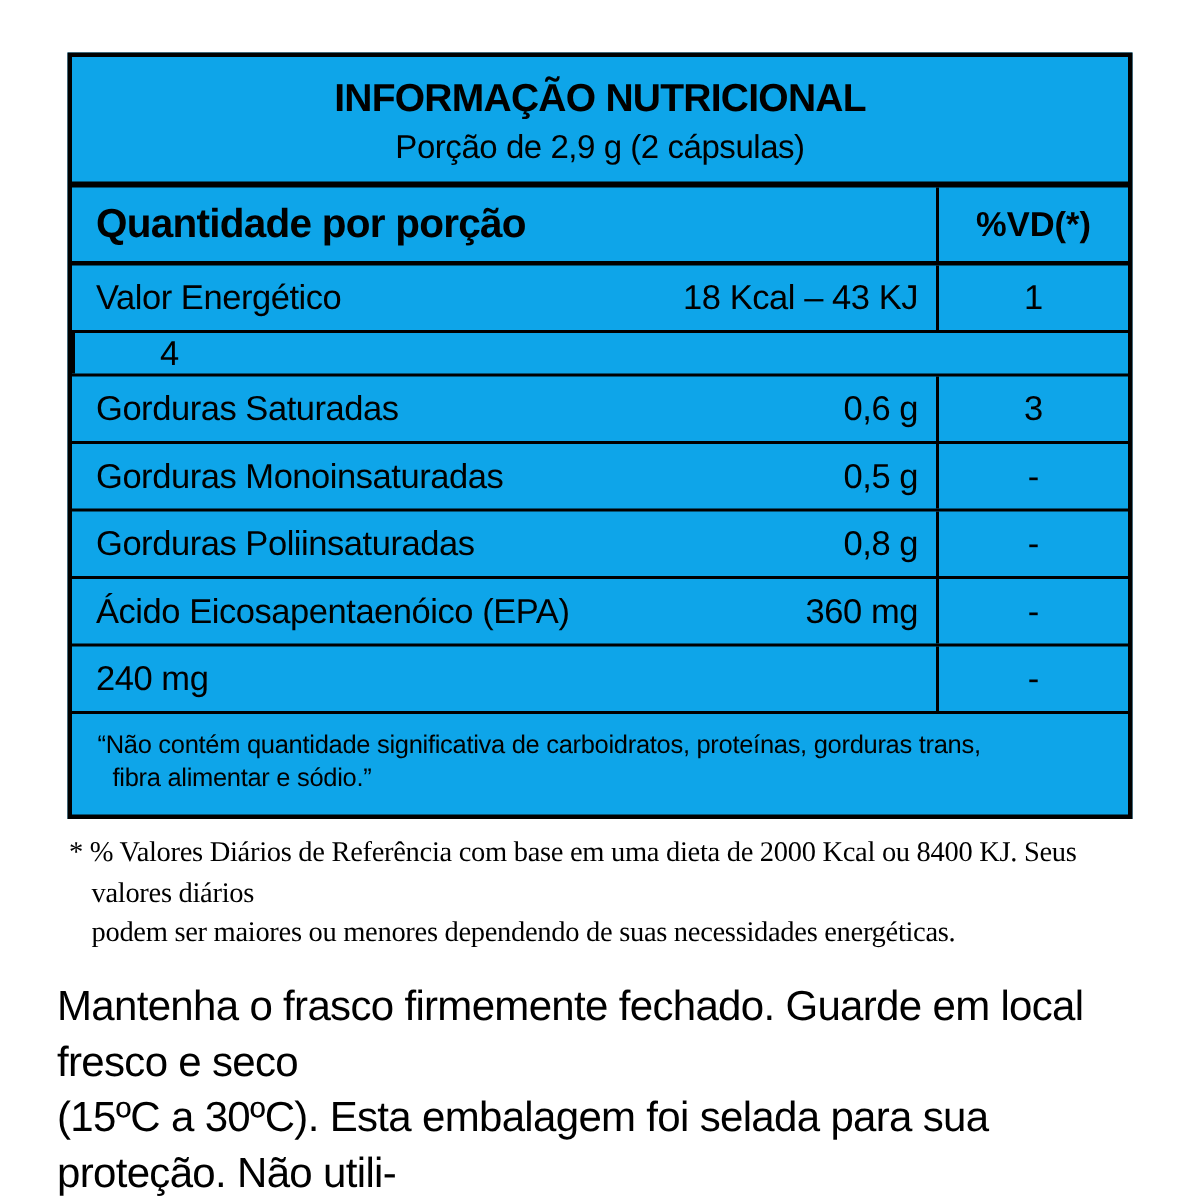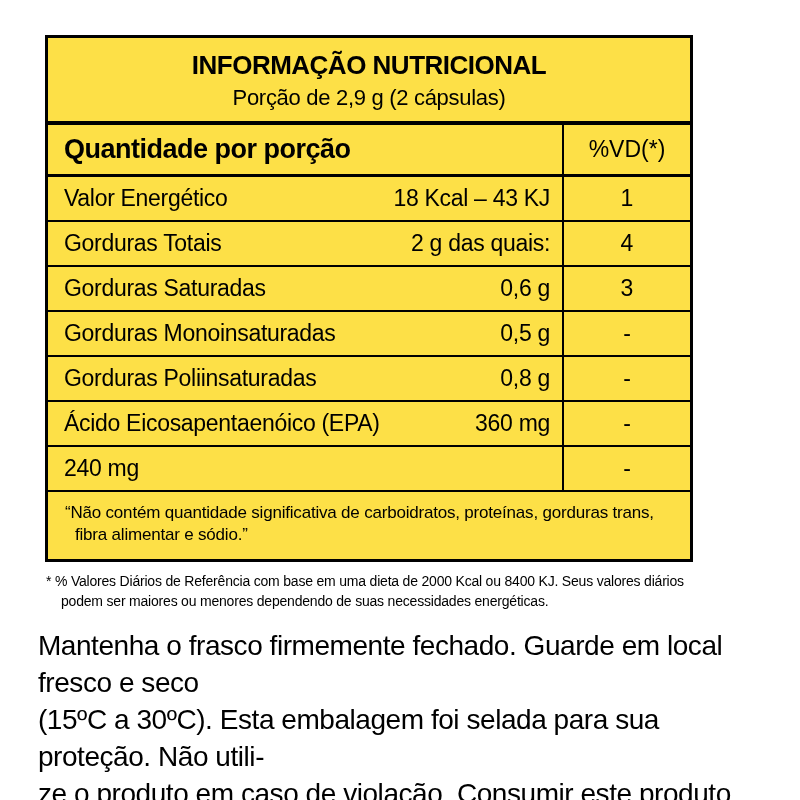--- a/index.html
+++ b/index.html
@@ -7,23 +7,23 @@
     width: 800px; height: 800px;
     background: #ffffff;
     font-family: "Liberation Sans", "DejaVu Sans", sans-serif;
     color: #000000;
     overflow: hidden;
   }
   .page { padding: 35px 34px 0 38px; }
 
   .nutri-table {
     margin-left: 7px;
-    width: 648px;
+    width: 710px;
     border: 3px solid #000;
-    background: #fde047;
+    background: #0ea5e9;
   }
 
   .head {
     text-align: center;
     padding: 12px 10px 10px;
     border-bottom: 4px solid #000;
   }
   .title {
     font-size: 26px;
     font-weight: bold;
@@ -44,21 +44,21 @@
     letter-spacing: -0.5px;
   }
   .vdcol {
     width: 128px;
     border-left: 2px solid #000;
     display: flex;
     align-items: center;
     justify-content: center;
     font-size: 23px;
   }
-  .colhead .vdcol { font-weight: normal; }
+  .colhead .vdcol { font-weight: bold; }
 
   .row { display: flex; border-bottom: 2px solid #000; }
   .row .cmain {
     flex: 1;
     display: flex;
     justify-content: space-between;
     align-items: center;
     padding: 8px 12px 8px 16px;
     font-size: 23px;
     letter-spacing: -0.3px;
@@ -71,24 +71,25 @@
     font-size: 17px;
     letter-spacing: -0.2px;
     line-height: 1.3;
     white-space: pre-line;
   }
 
   .footnote {
     margin: 10px 0 0 8px;
     padding-left: 15px;
     text-indent: -15px;
-    font-size: 14px;
+    font-size: 19px;
     letter-spacing: -0.2px;
     line-height: 1.4;
     white-space: pre-line;
+    font-family: Liberation Serif, serif;
   }
 
   .storage {
     margin-top: 17px;
     font-size: 28px;
     letter-spacing: -0.45px;
     line-height: 1.32;
     white-space: pre-line;
   }
 </style>
@@ -111,24 +112,20 @@
 
     <div class="row">
       <div class="cmain">
         <span class="rl">Valor Energético</span>
         <span class="rv">18 Kcal – 43 KJ</span>
       </div>
       <div class="vdcol">1</div>
     </div>
 
     <div class="row">
-      <div class="cmain">
-        <span class="rl">Gorduras Totais</span>
-        <span class="rv">2 g das quais:</span>
-      </div>
       <div class="vdcol">4</div>
     </div>
 
     <div class="row">
       <div class="cmain">
         <span class="rl">Gorduras Saturadas</span>
         <span class="rv">0,6 g</span>
       </div>
       <div class="vdcol">3</div>
     </div>

